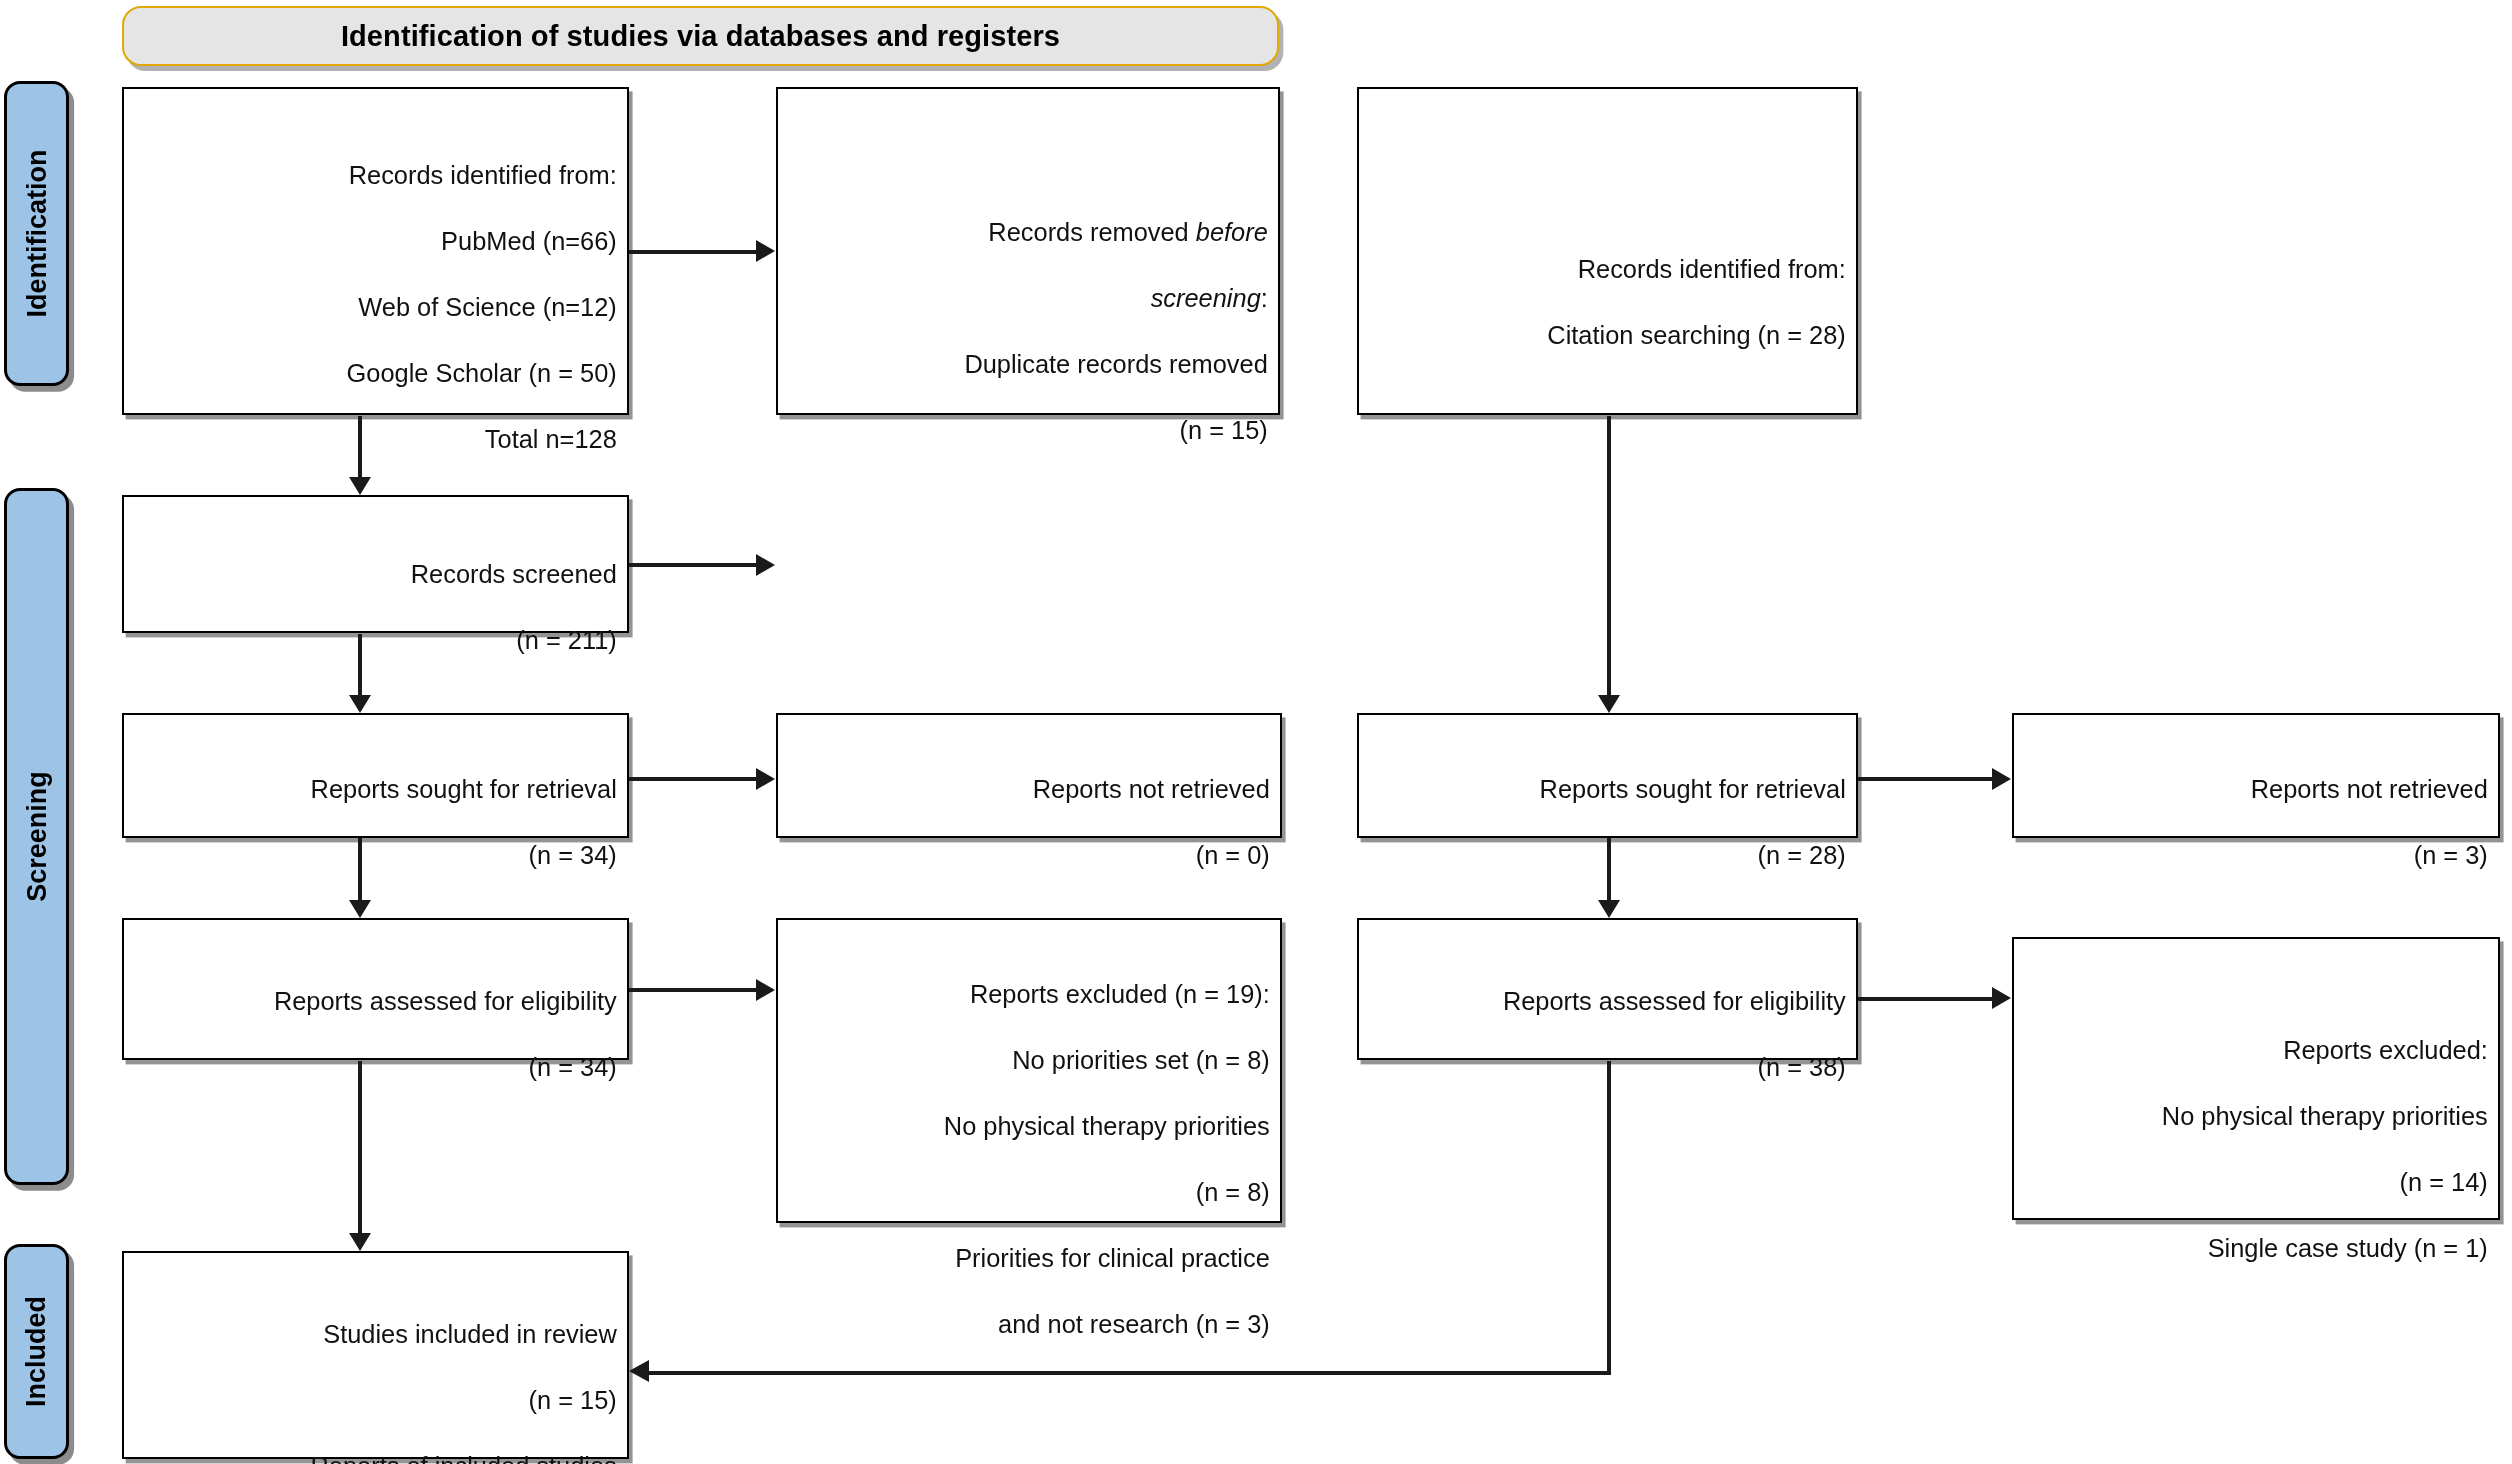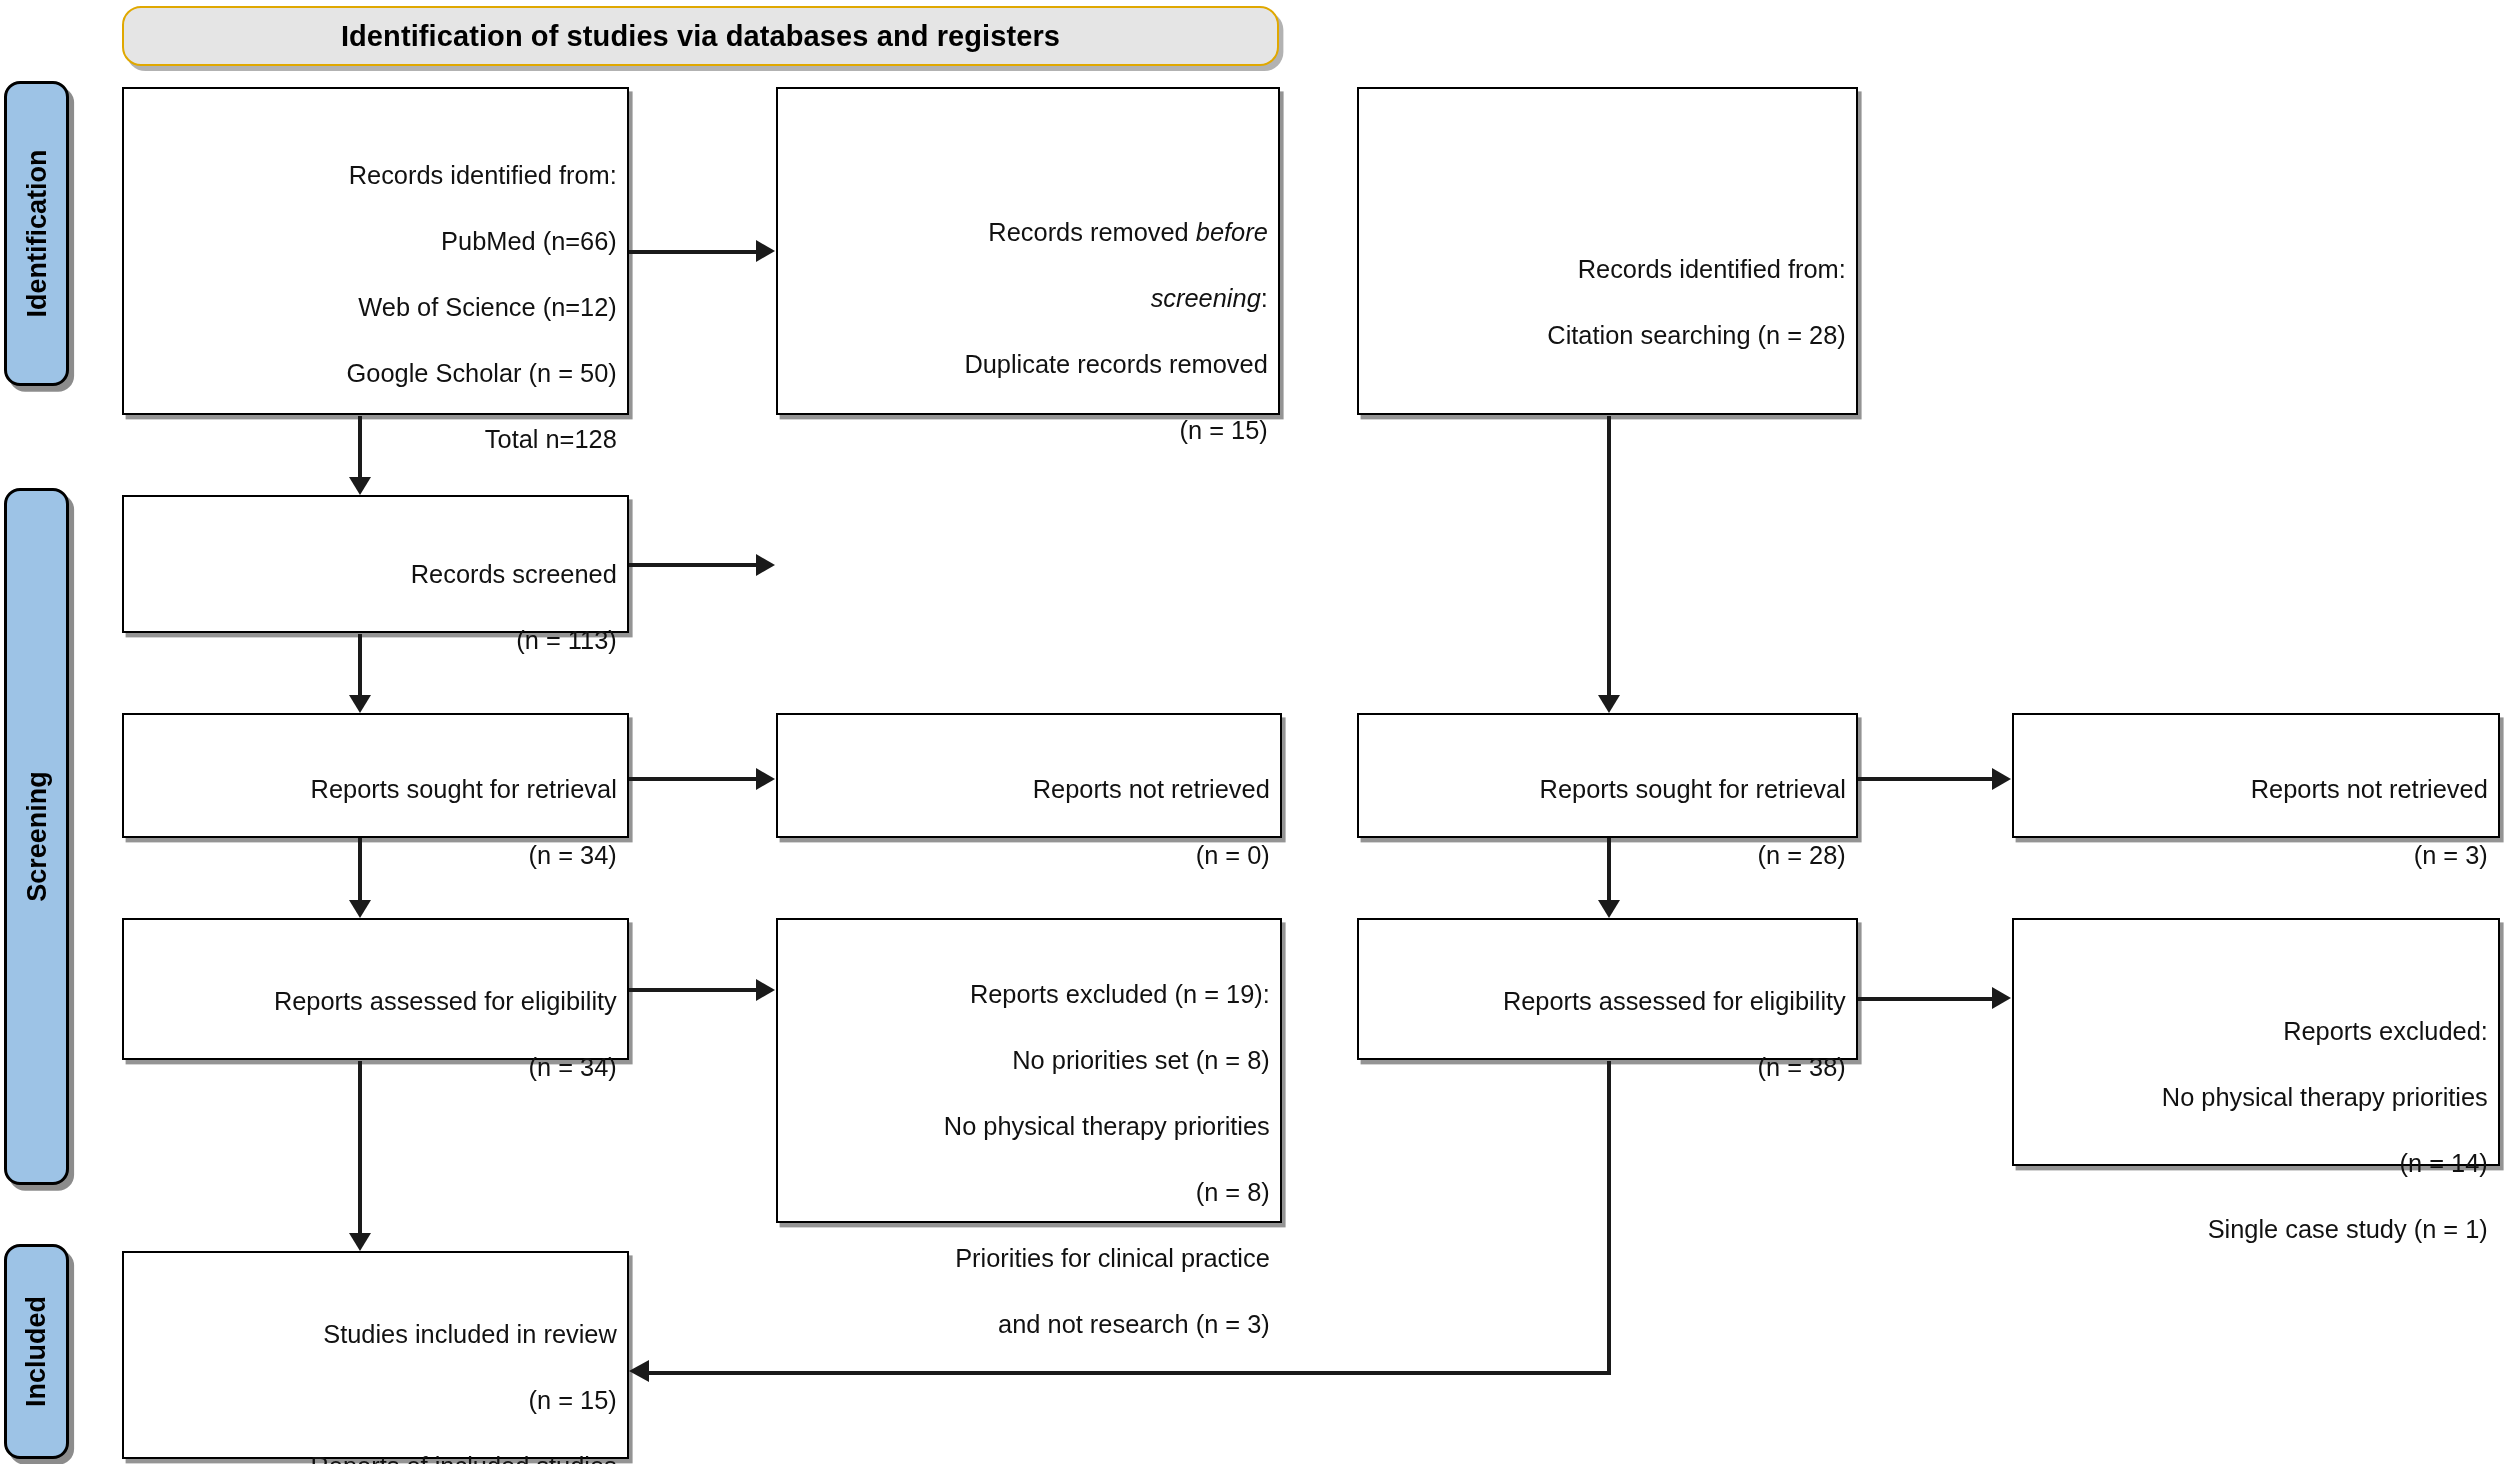--- a/index.html
+++ b/index.html
@@ -162,21 +162,21 @@
 
   <div class="ln v" style="left:358px; top:416px; height:73px;"></div>
   <div class="arw down" style="left:349px; top:477px;"></div>
 
   <div class="ln v" style="left:1607px; top:416px; height:291px;"></div>
   <div class="arw down" style="left:1598px; top:695px;"></div>
 
   <div class="box" style="left:122px; top:495px; width:507px; height:138px;">
     <div class="txt" style="top:28px;">
       <span>Records screened</span><br>
-      <span>(n = 113)</span>
+      <span>(n = 211)</span>
     </div>
   </div>
 
 
   <div class="ln h" style="left:629px; top:563px; width:128px;"></div>
   <div class="arw right" style="left:756px; top:554px;"></div>
 
   <div class="ln v" style="left:358px; top:634px; height:73px;"></div>
   <div class="arw down" style="left:349px; top:695px;"></div>
 
@@ -241,21 +241,21 @@
   <div class="ln h" style="left:629px; top:988px; width:128px;"></div>
   <div class="arw right" style="left:756px; top:979px;"></div>
 
   <div class="box" style="left:1357px; top:918px; width:501px; height:142px;">
     <div class="txt" style="top:32px;">
       <span>Reports assessed for eligibility</span><br>
       <span>(n = 38)</span>
     </div>
   </div>
 
-  <div class="box" style="left:2012px; top:918px; width:488px; height:248px;">
+  <div class="box" style="left:2012px; top:937px; width:488px; height:283px;">
     <div class="txt" style="top:62px;">
       <span>Reports excluded:</span><br>
       <span>   No physical therapy priorities</span><br>
       <span>   (n = 14)</span><br>
       <span>   Single case study (n = 1)</span>
     </div>
   </div>
 
   <div class="ln h" style="left:1858px; top:997px; width:135px;"></div>
   <div class="arw right" style="left:1992px; top:987px;"></div>

